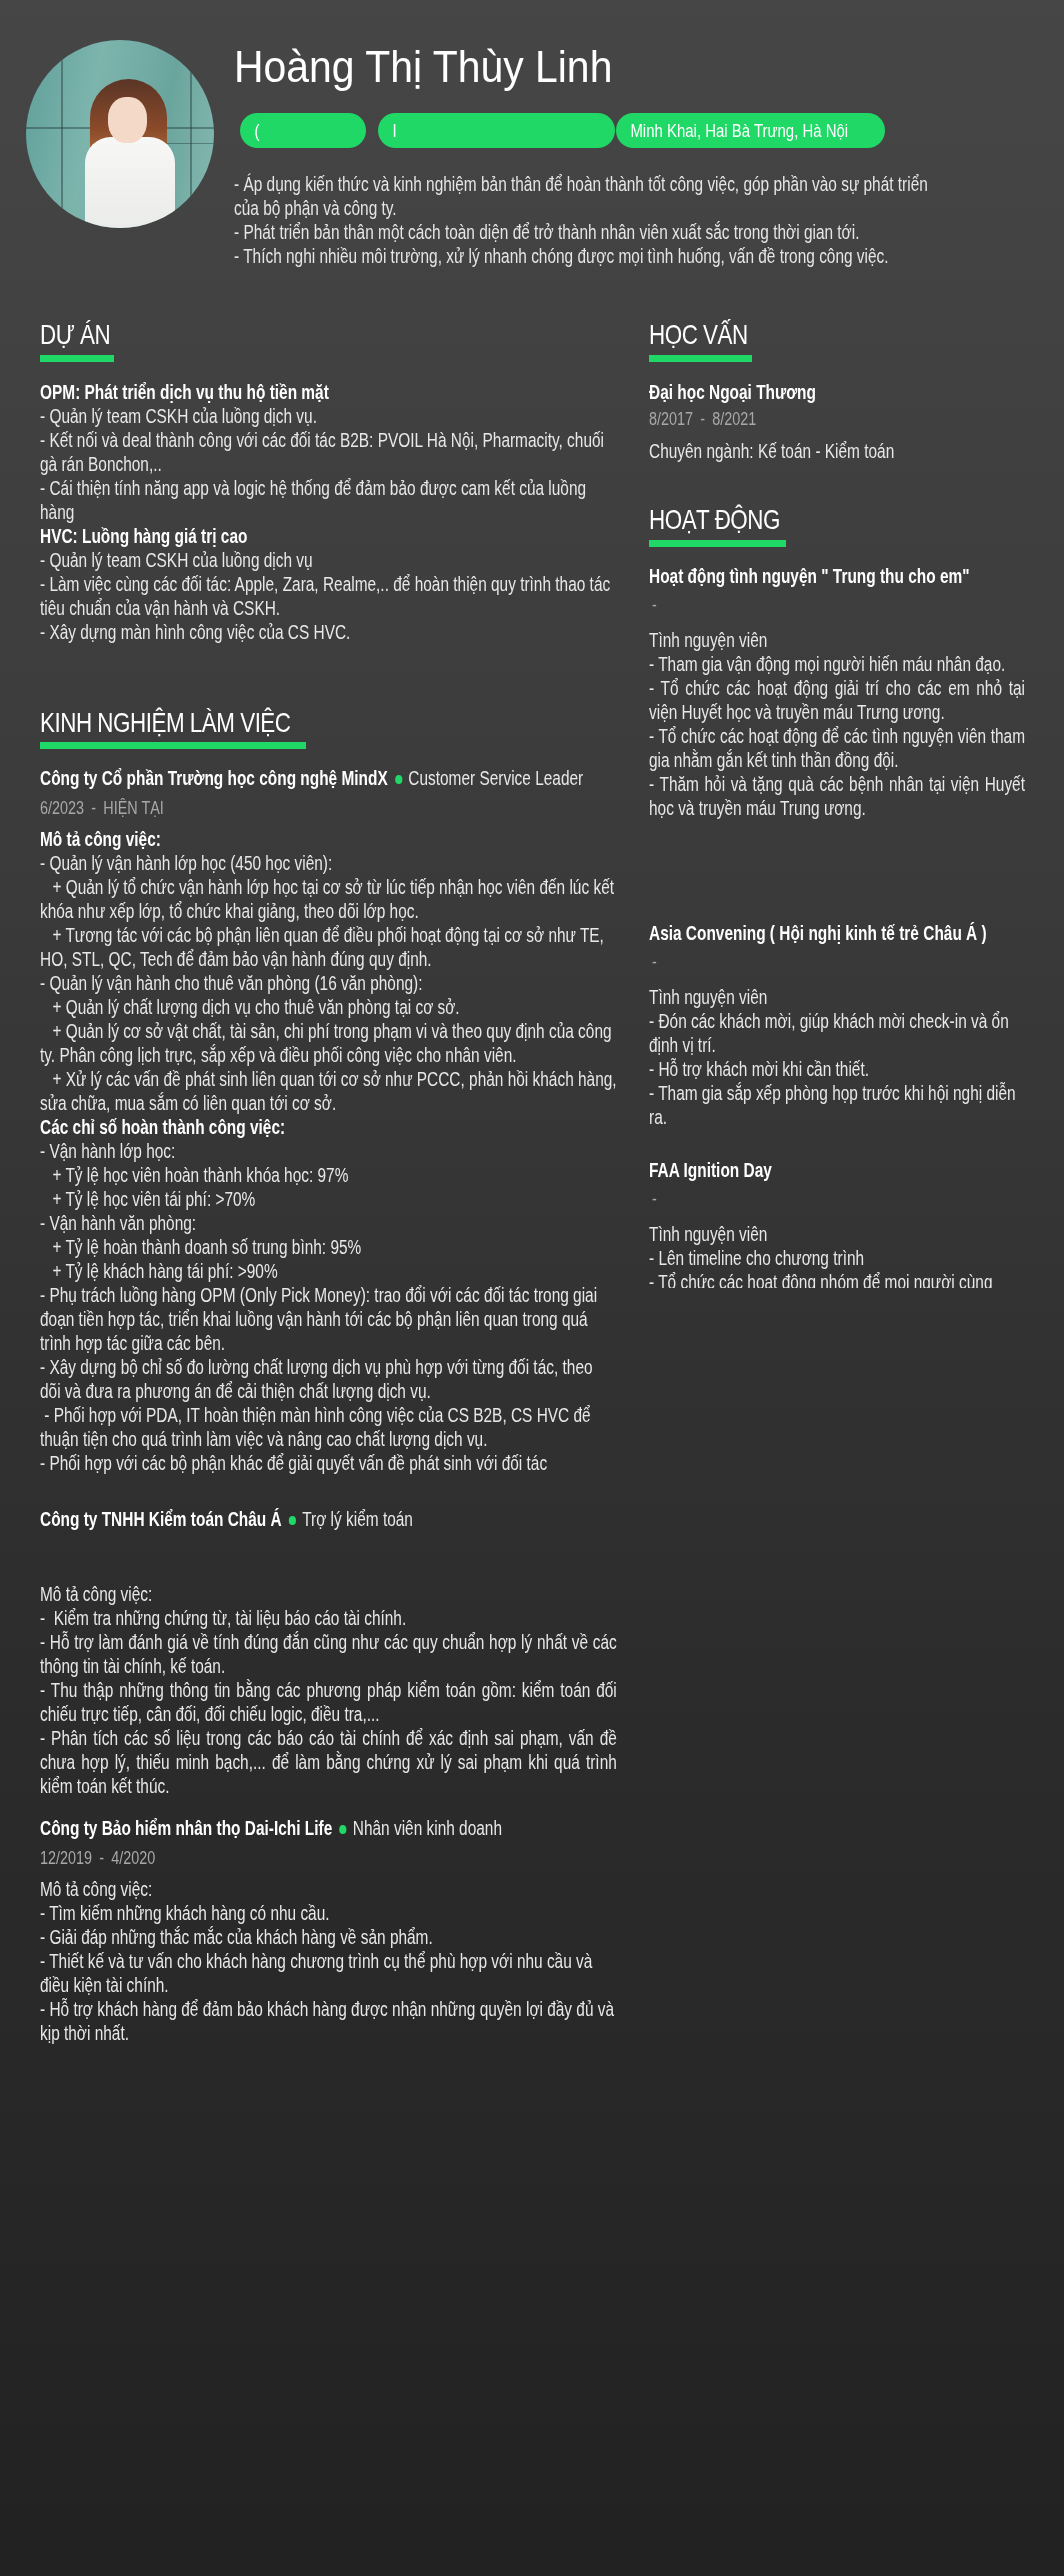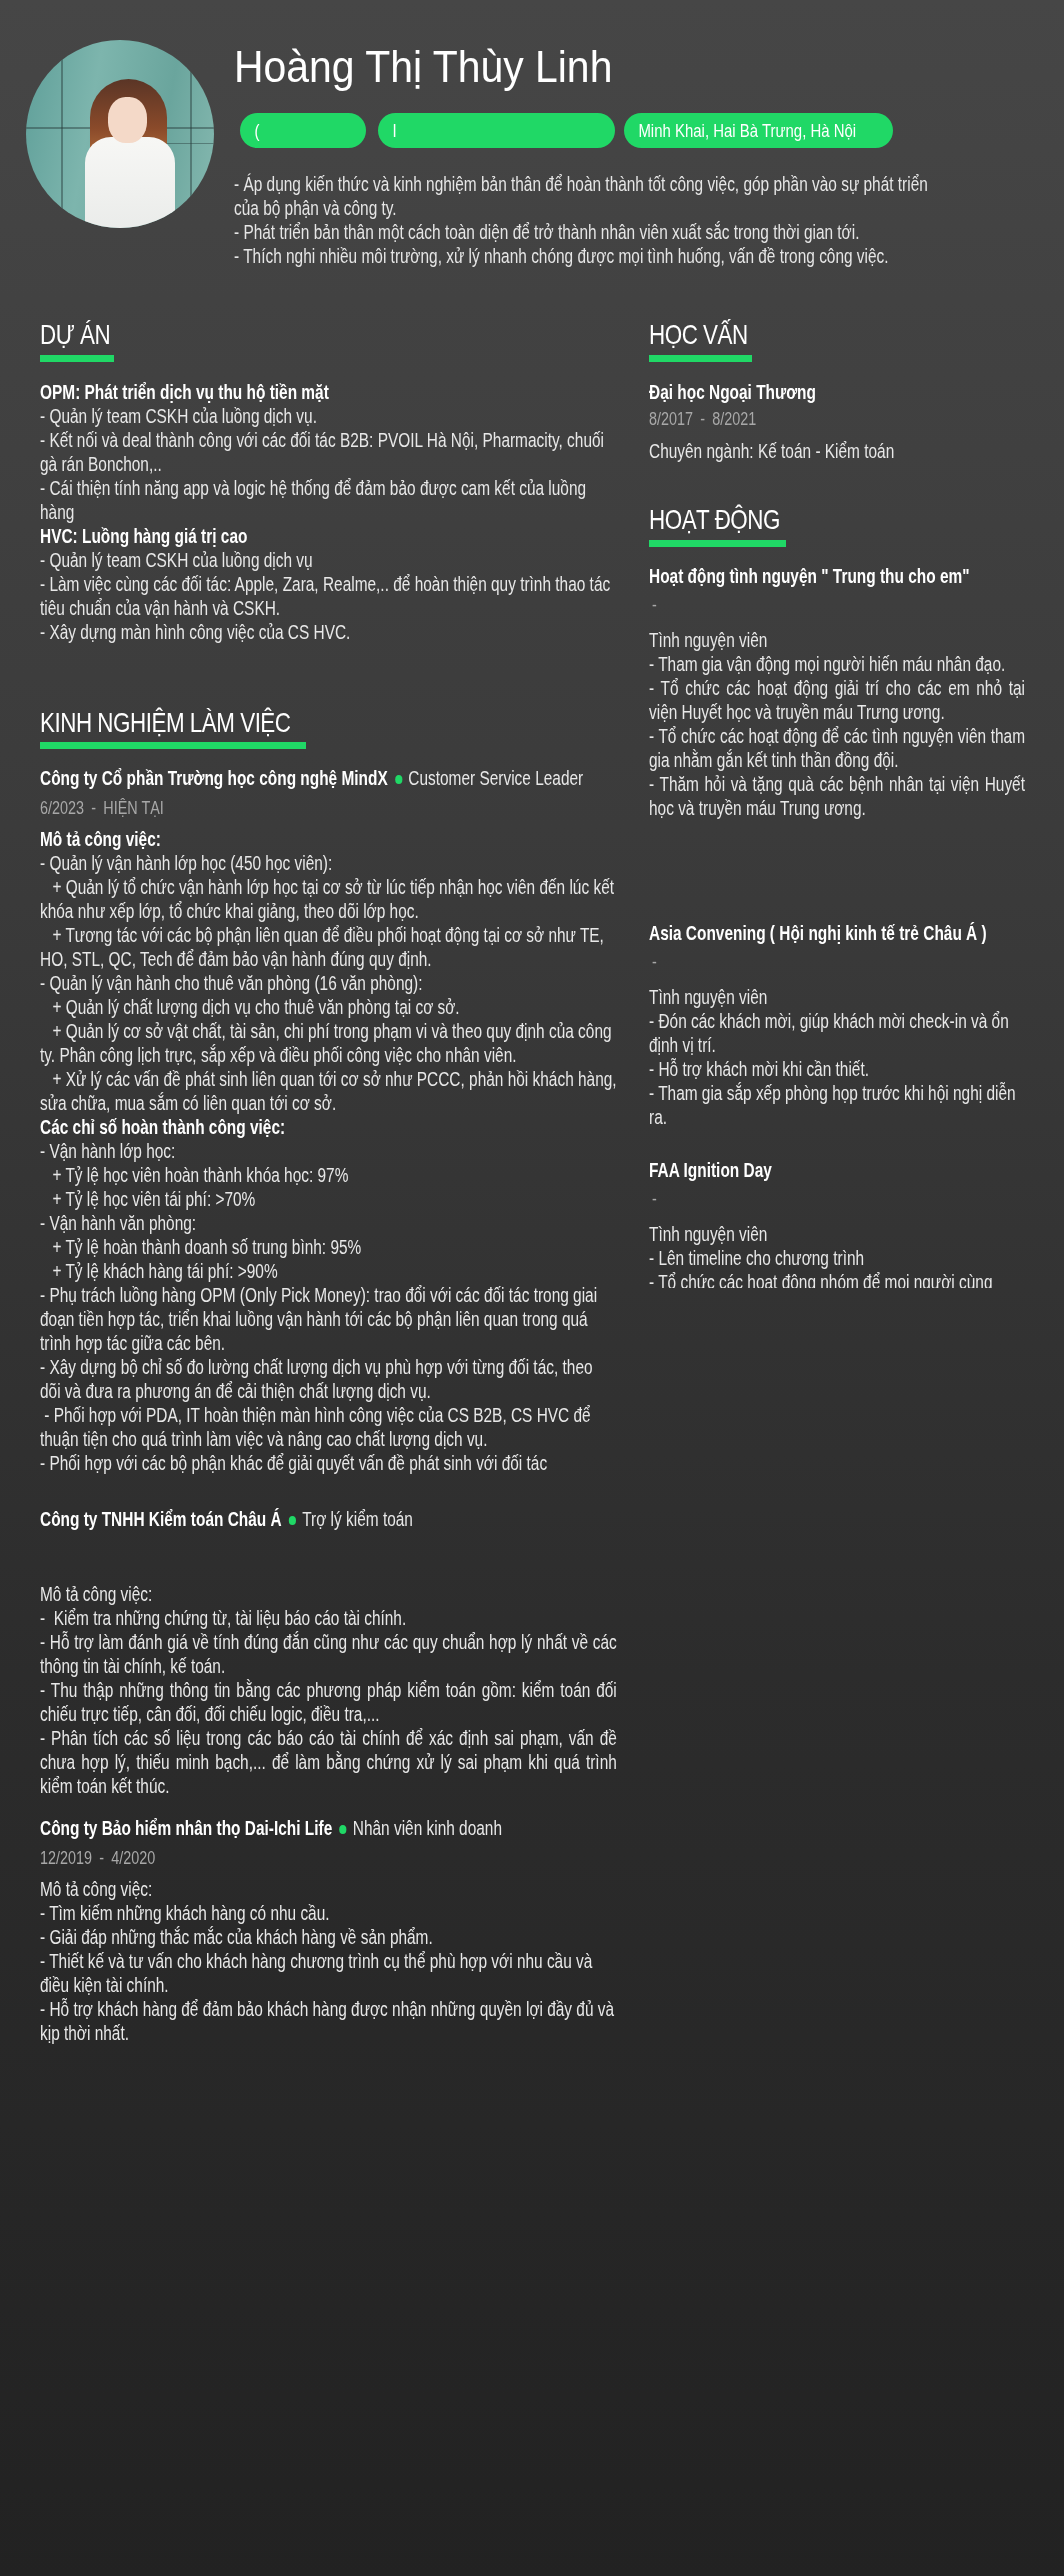--- a/index.html
+++ b/index.html
@@ -136,21 +136,21 @@
 
 <h1 class="name">Hoàng Thị Thùy Linh</h1>
 
 <div class="pills">
   <div class="pill" style="left:0;width:126px;">
     <span>(</span>
   </div>
   <div class="pill" style="left:138px;width:237px;">
     <span>I</span>
   </div>
-  <div class="pill" style="left:384px;width:269px;text-align:center;">
+  <div class="pill" style="left:376px;width:269px;text-align:center;">
     <span>Minh Khai, Hai Bà Trưng, Hà Nội</span>
   </div>
 </div>
 
 <div class="summary cond">
   <div>- Áp dụng kiến thức và kinh nghiệm bản thân để hoàn thành tốt công việc, góp phần vào sự phát triển của bộ phận và công ty.</div>
   <div>- Phát triển bản thân một cách toàn diện để trở thành nhân viên xuất sắc trong thời gian tới.</div>
   <div>- Thích nghi nhiều môi trường, xử lý nhanh chóng được mọi tình huống, vấn đề trong công việc.</div>
 </div>
 

